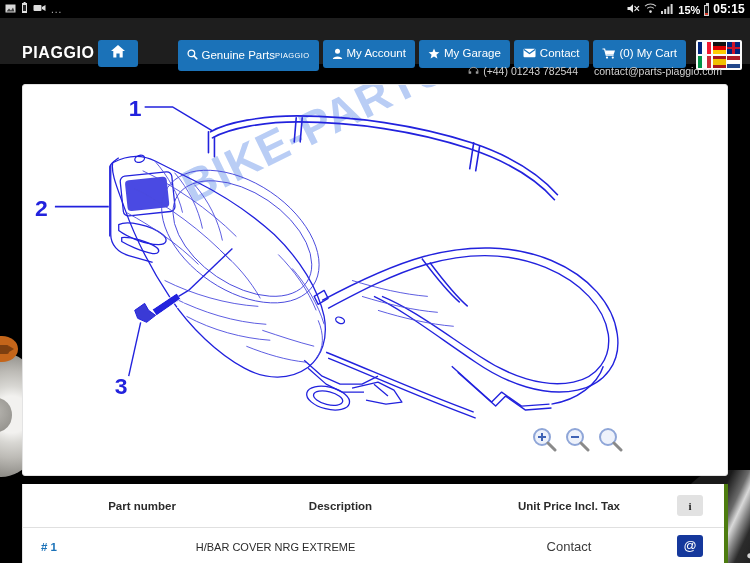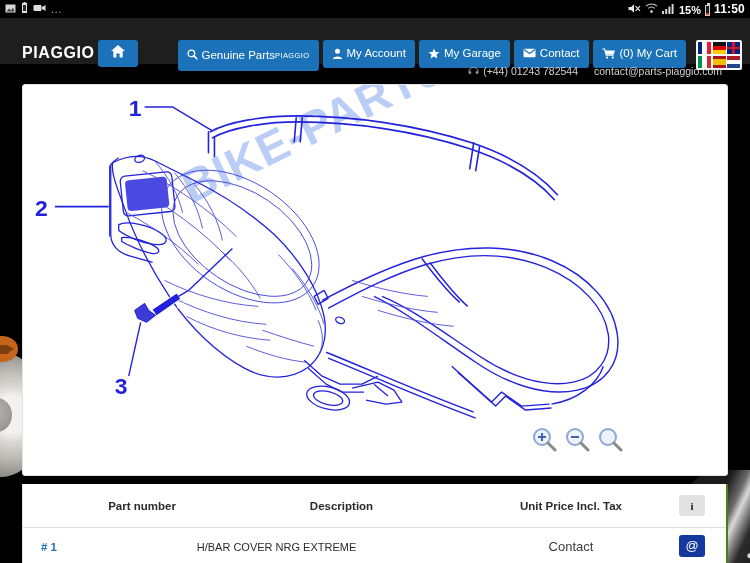--- a/index.html
+++ b/index.html
@@ -136,21 +136,21 @@
 
   .zoomtools {
     position: absolute; left: 508px; top: 341px;
     display: flex; gap: 7px; align-items: center;
   }
   .ztool { width: 26px; height: 26px; cursor: pointer; }
 
   
   .tablepanel {
     position: absolute; left: 22px; top: 484px; width: 706px; height: 79px;
-    background: #fff; border-left: 1px solid #e3e3e3; border-right: 2px solid #4d7c0f;
+    background: #fff; border-left: 1px solid #e3e3e3; border-right: 4px solid #4d7c0f;
   }
   .thead {
     display: flex; align-items: center; height: 44px;
     border-bottom: 1px solid #e0e0e0; padding: 0 8px;
     font-size: 11.5px; font-weight: bold; color: #2b2b2b;
   }
   .trow {
     display: flex; align-items: center; height: 35px; padding: 0 8px;
   }
   .c-idx  { width: 46px; text-align: left; padding-left: 10px; }
@@ -220,21 +220,21 @@
       <span class="sb-ico">
         <svg width="13" height="11" viewBox="0 0 13 11">
             <rect x="0" y="8" width="2" height="3" fill="#d5d5d5"></rect>
             <rect x="3.2" y="6" width="2" height="5" fill="#d5d5d5"></rect>
             <rect x="6.4" y="3.6" width="2" height="7.4" fill="#d5d5d5"></rect>
             <rect x="9.6" y="1" width="2" height="10" fill="#d5d5d5"></rect>
           </svg>
       </span>
       <span class="sb-pct">15%</span>
       <span class="batt"></span>
-      <span class="sb-time">11:50</span>
+      <span class="sb-time">05:15</span>
     </div>
   </div>
 
   <div class="siteheader">
     <div class="brand">PIAGGIO</div>
 
     <div class="homebtn">
       <span>
         <svg width="16" height="15" viewBox="0 0 16 15">
             <path d="M8 1 L15 7 H12.7 V13.5 H9.6 V9.6 H6.4 V13.5 H3.3 V7 H1 Z" fill="#fff"></path>

